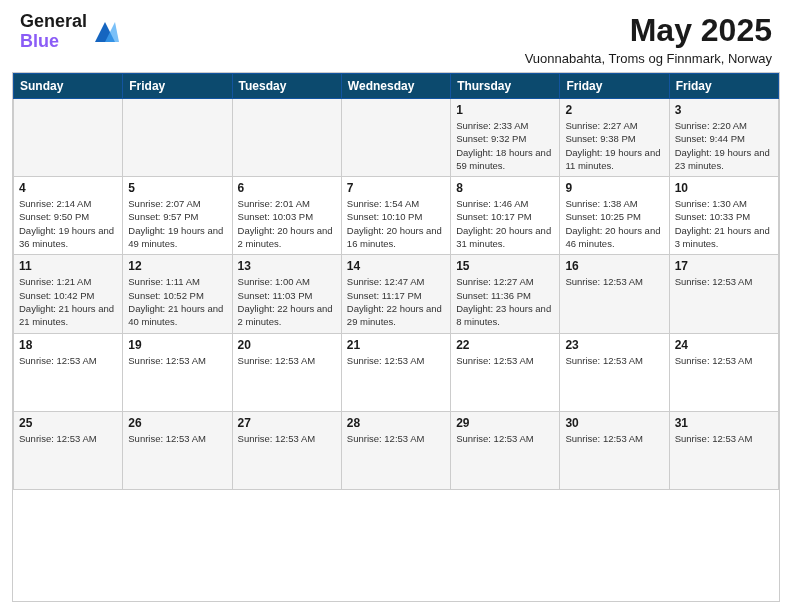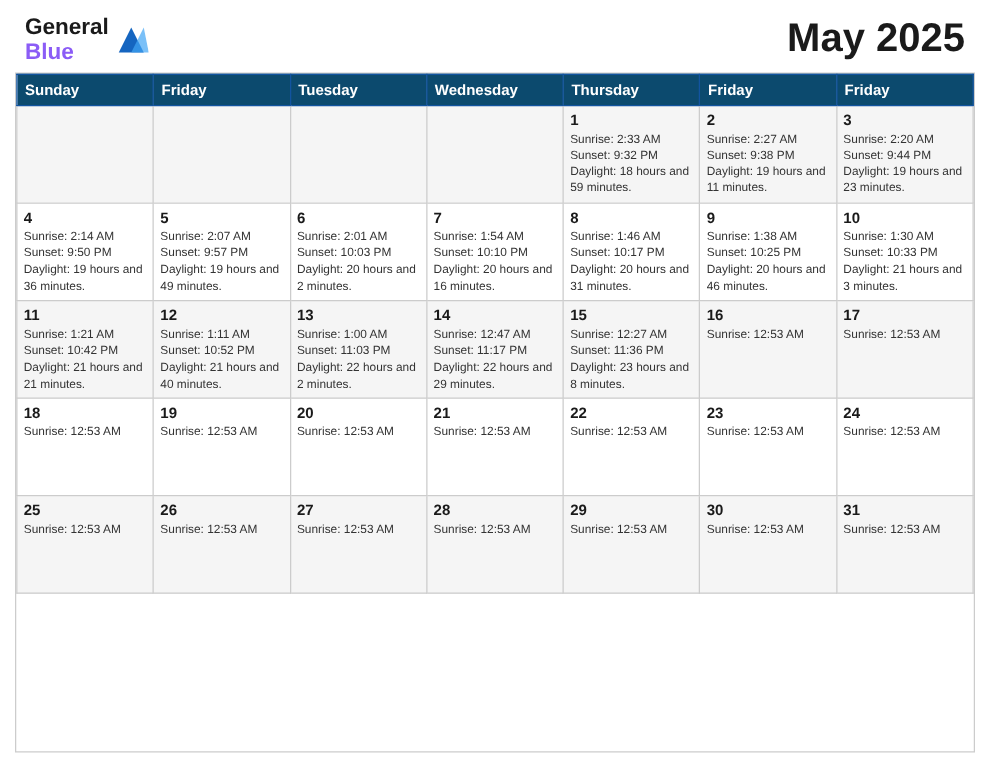--- a/index.html
+++ b/index.html
@@ -122,20 +122,21 @@
         <span class="logo-general">General</span>
         <span class="logo-blue">Blue</span>
       </div>
       <svg class="logo-icon" viewBox="0 0 28 28">
         <polygon points="4,24 14,4 24,24" fill="#1565c0"></polygon>
         <polygon points="14,24 24,4 28,24" fill="#42a5f5" opacity="0.7"></polygon>
       </svg>
     </div>
     <div class="title-block">
       <div class="month-title">May 2025</div>
+      <div class="subtitle">Vuonnabahta, Troms og Finnmark, Norway</div>
     </div>
   </div>
 
   <div class="calendar">
     <table>
       <thead>
         <tr>
         <th>Sunday</th>
             <th>Friday</th>
             <th>Tuesday</th>

